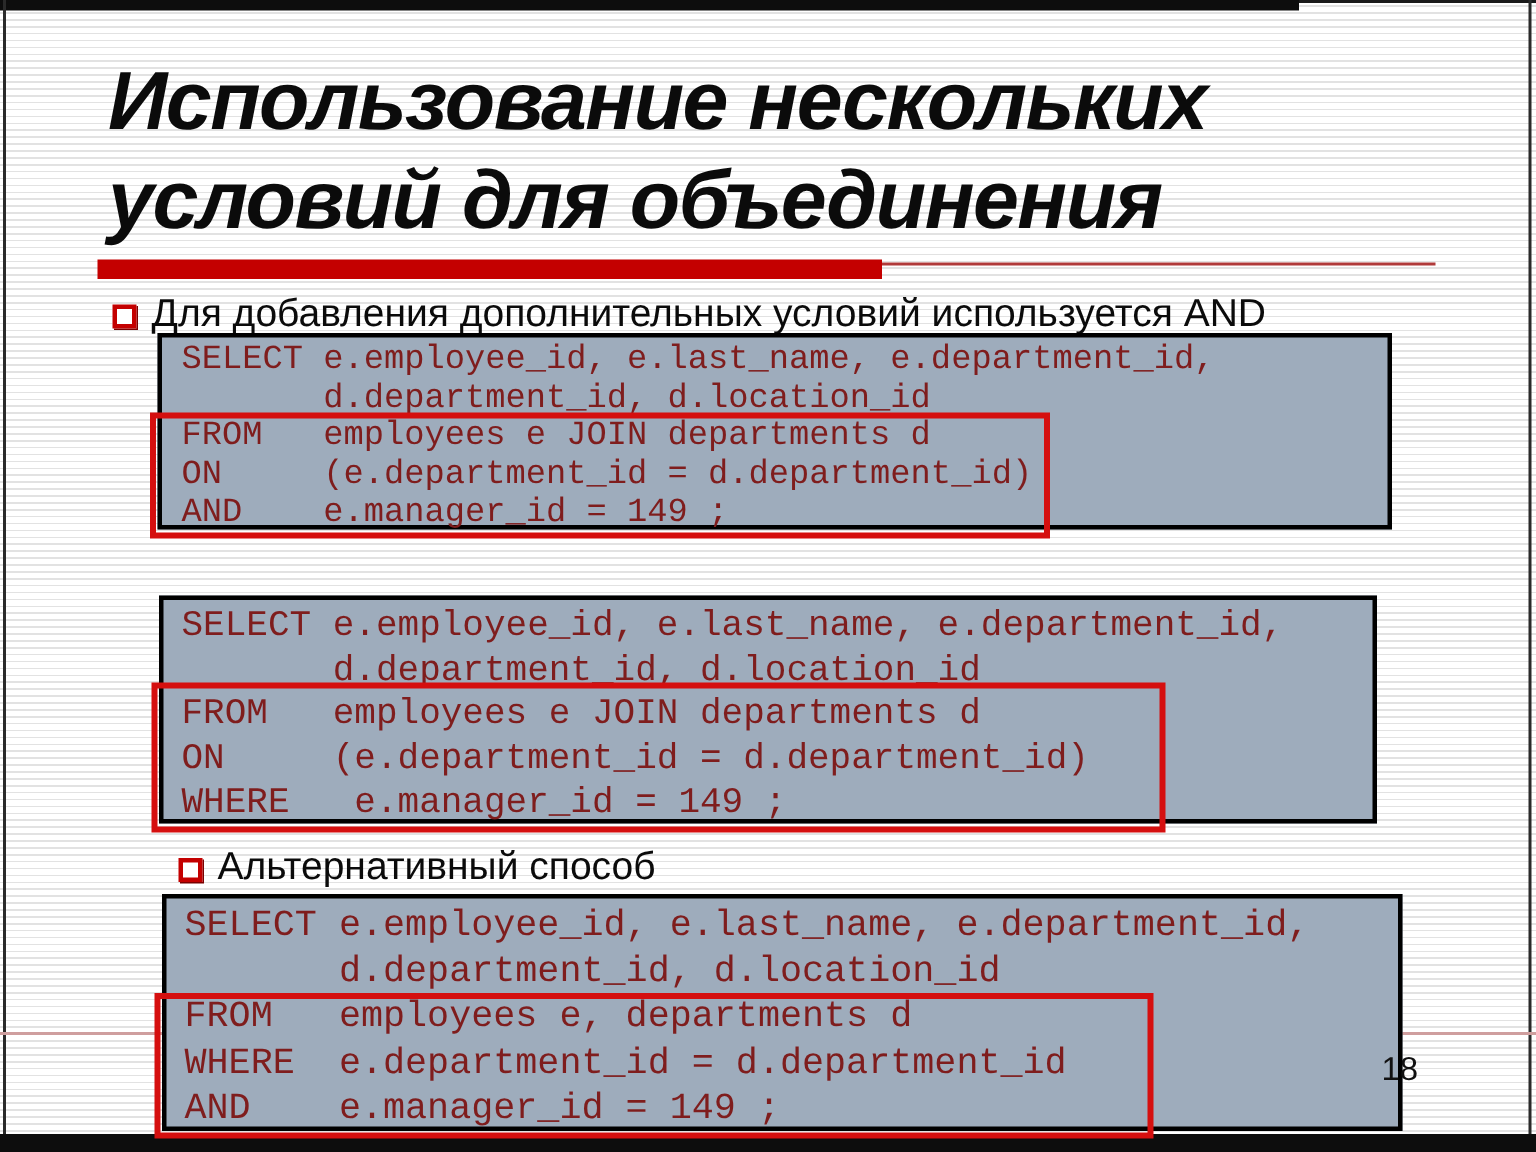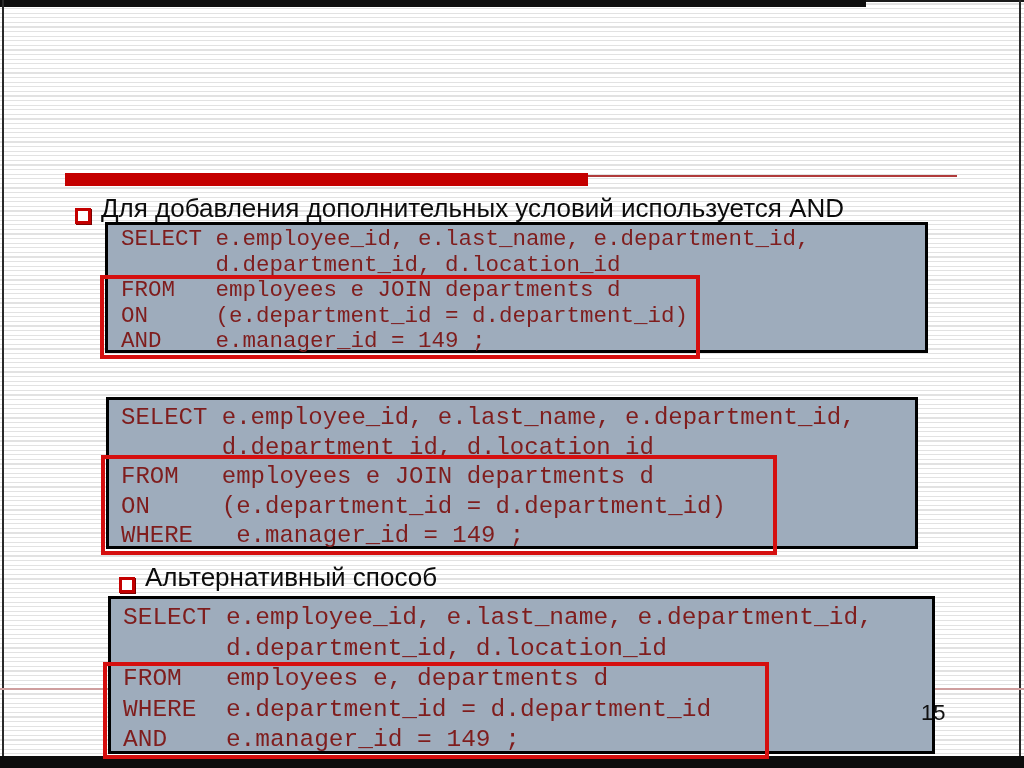--- a/index.html
+++ b/index.html
@@ -18,21 +18,21 @@
 
   .title {
     position:absolute; left:72px; top:34px; width:900px;
     font-size:55px; line-height:66px; font-weight:bold; font-style:italic;
     letter-spacing:-1px; color:#0b0b0b;
   }
   .title-rule-thick { position:absolute; left:65px; top:173px; width:523px; height:13px; background:#c40000; }
   .title-rule-thin  { position:absolute; left:588px; top:175px; width:369px; height:2px; background:#b03a3a; }
   .footer-line { position:absolute; left:0; top:688px; width:1024px; height:2px; background:#cf9e9e; z-index:1; }
 
-  .bullet-row { position:absolute; left:75px; display:flex; align-items:flex-end; }
+  .bullet-row { position:absolute; left:75px; display:flex; align-items:center; }
   .bullet-sq {
     width:16px; height:16px; margin-top:5px; margin-right:10px;
     border:3px solid #c40000; background:#ffffff; flex:0 0 auto;
     box-shadow:1px 1px 0 #7a0000;
   }
   .bullet-label { font-size:26px; color:#0b0b0b; white-space:nowrap; }
   .bullet-1 { top:193px; }
   .bullet-2 { top:367px; }
   .bullet-3 { top:562px;padding-left:44px; }
 
@@ -65,20 +65,24 @@
 
 <div class="slide">
 
   <div class="top-thin-line"></div>
   <div class="top-bar"></div>
   <div class="left-line"></div>
   <div class="right-line"></div>
   <div class="bottom-bar"></div>
   <div class="footer-line"></div>
 
+  <div class="title">
+    <div>Использование нескольких</div>
+    <div>условий для объединения</div>
+  </div>
   <div class="title-rule-thick"></div>
   <div class="title-rule-thin"></div>
 
   <div class="bullet-row bullet-1">
     <span class="bullet-sq"></span>
     <span class="bullet-label">Для добавления дополнительных условий используется AND</span>
   </div>
 
   <div class="codebox codebox-1">
     <pre>SELECT e.employee_id, e.last_name, e.department_id,
@@ -106,15 +110,15 @@
 
   <div class="codebox codebox-3">
     <pre>SELECT e.employee_id, e.last_name, e.department_id,
        d.department_id, d.location_id
 FROM   employees e, departments d
 WHERE  e.department_id = d.department_id
 AND    e.manager_id = 149 ;</pre>
   </div>
   <div class="hl-rect hl-rect-3"></div>
 
-  <div class="page-number">15</div>
+  <div class="page-number">18</div>
 
 </div>
 
 </body></html>

